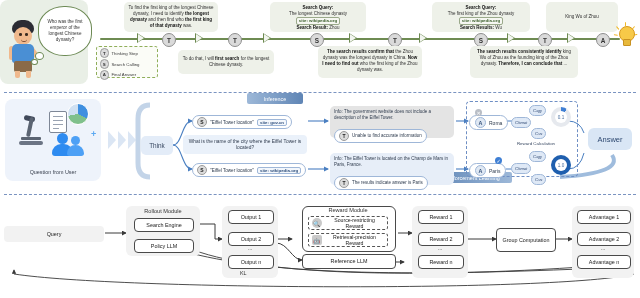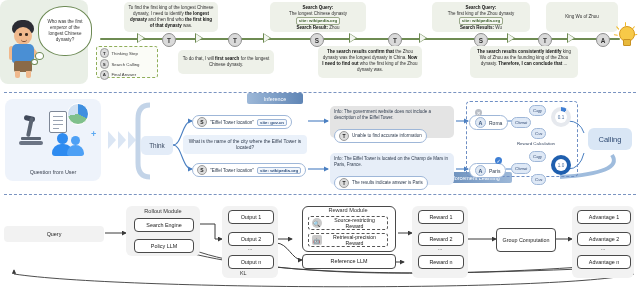--- a/index.html
+++ b/index.html
@@ -350,21 +350,21 @@
     </div>
     <div class="cvar" style="left:531px;top:79px;">
       <span>C</span>
         <sub style="font-size:3.2px">src</sub>
     </div>
     <div class="donut" style="left:551px;top:60px;background:conic-gradient(#1f5fae 0 100%);">
       <span style="background:#fff;border-radius:50%;width:12px;height:12px;display:flex;align-items:center;justify-content:center;font-size:4.6px;">1.0</span>
     </div>
 
     <div class="rewardbox" style="left:588px;top:33px;width:44px;height:22px;">
-      <span>Calling</span>
+      <span>Answer</span>
     </div>
   </div>
 
   <div class="hsep" style="top:194px;"></div>
 
   <div class="p3">
     <svg class="lines" width="640" height="100">
       <defs>
           <marker id="b1" markerWidth="5" markerHeight="5" refX="4.2" refY="2.5" orient="auto">
         <path d="M0,0 L5,2.5 L0,5 z" fill="#3a3a3a"></path>

